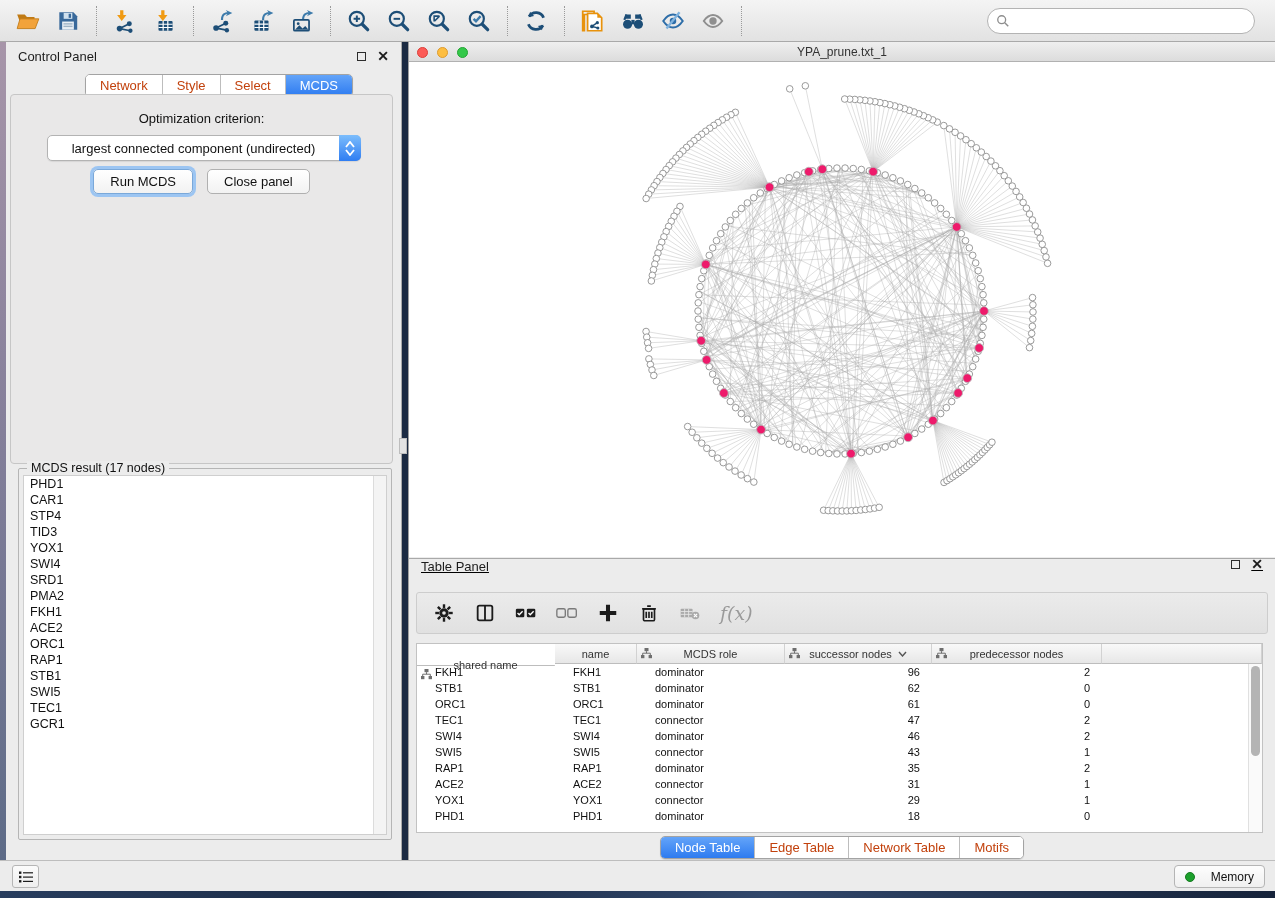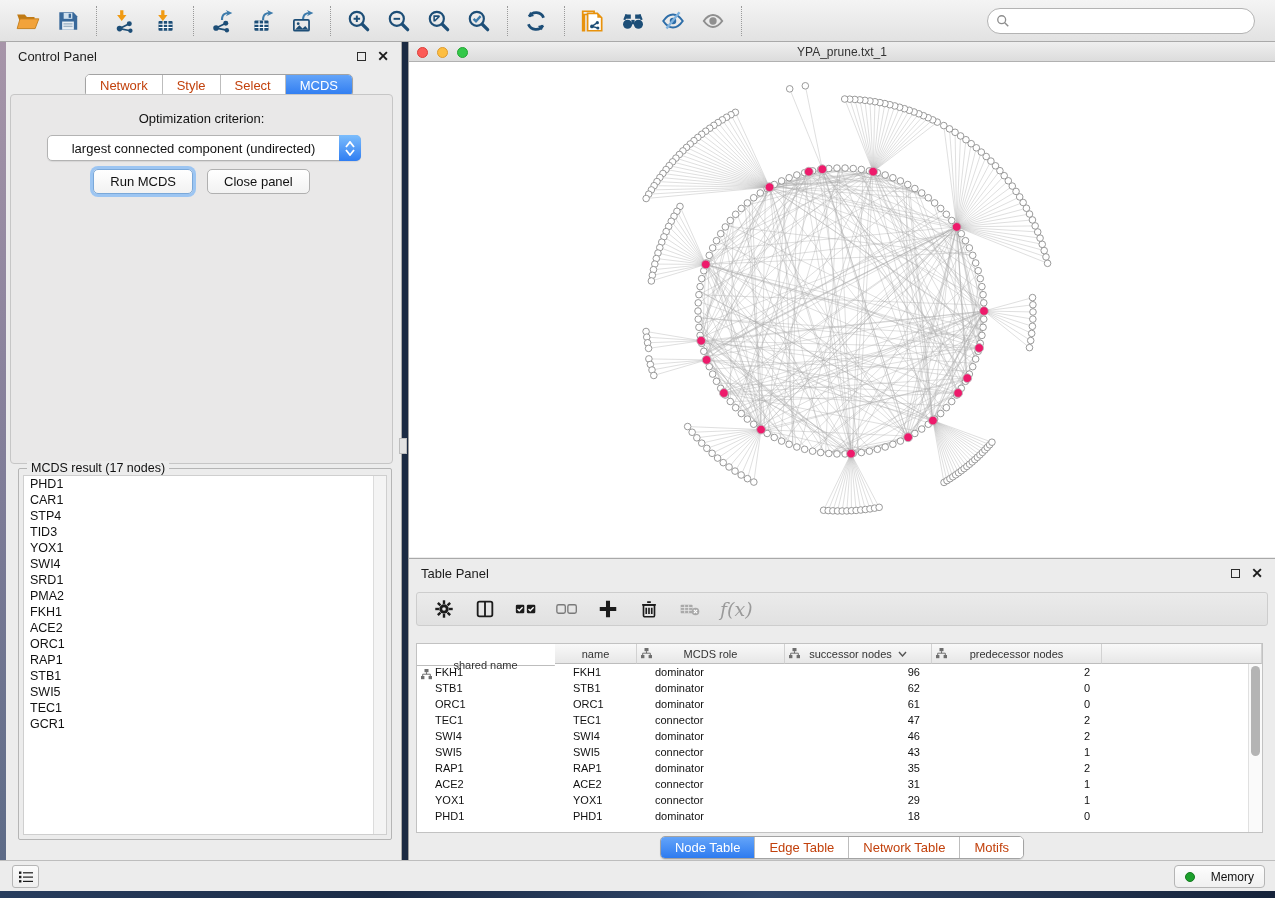--- a/index.html
+++ b/index.html
@@ -74,22 +74,22 @@
   .traffic { position:absolute; left:8px; top:4.5px; display:flex; gap:9px; }
   .tl { width:11px; height:11px; border-radius:50%; }
   .tl.red { background:#fc5b57; border:1px solid #dd3f39; }
   .tl.yellow { background:#fdbe41; border:1px solid #de9b2d; }
   .tl.green { background:#34c84a; border:1px solid #23a534; }
   .net-canvas { width:867px; height:495px; background:#fff; }
 
   
   .table-panel { position:absolute; left:0; top:516px; width:867px; height:302px;
     background:#ececec; border-top:1px solid #a9a9a9; border-left:1px solid #9f9f9f; }
-  .tp-titlebar { height:28px; display:flex; align-items:center; padding:0 12px; }
-  .tp-toolbar { position:absolute; left:7px; right:7px; top:33px; height:34px;
+  .tp-titlebar { height:28px; display:flex; align-items:flex-start; padding:0 12px;text-decoration:underline; }
+  .tp-toolbar { position:absolute; left:7px; right:7px; top:33px; height:42px;
     background:linear-gradient(#ebebeb,#e1e1e1); border:1px solid #cdcdcd; border-radius:3px;
     display:flex; align-items:center; gap:19px; padding-left:16px; }
   .tp-tool { display:flex; align-items:center; justify-content:center; }
   .tp-tool svg { width:22px; height:22px; }
   .fx { font-family:"DejaVu Serif", serif; font-style:italic; font-size:19px; color:#9a9a9a; }
 
   .grid { position:absolute; left:7px; top:84px; width:847px; height:190px; background:#fff;
     border:1px solid #c2c2c2; overflow:hidden; }
   .grid-head { display:flex; height:20px; }
   .gh-cell { position:relative; background:linear-gradient(#f9f9f9,#e7e7e7);

